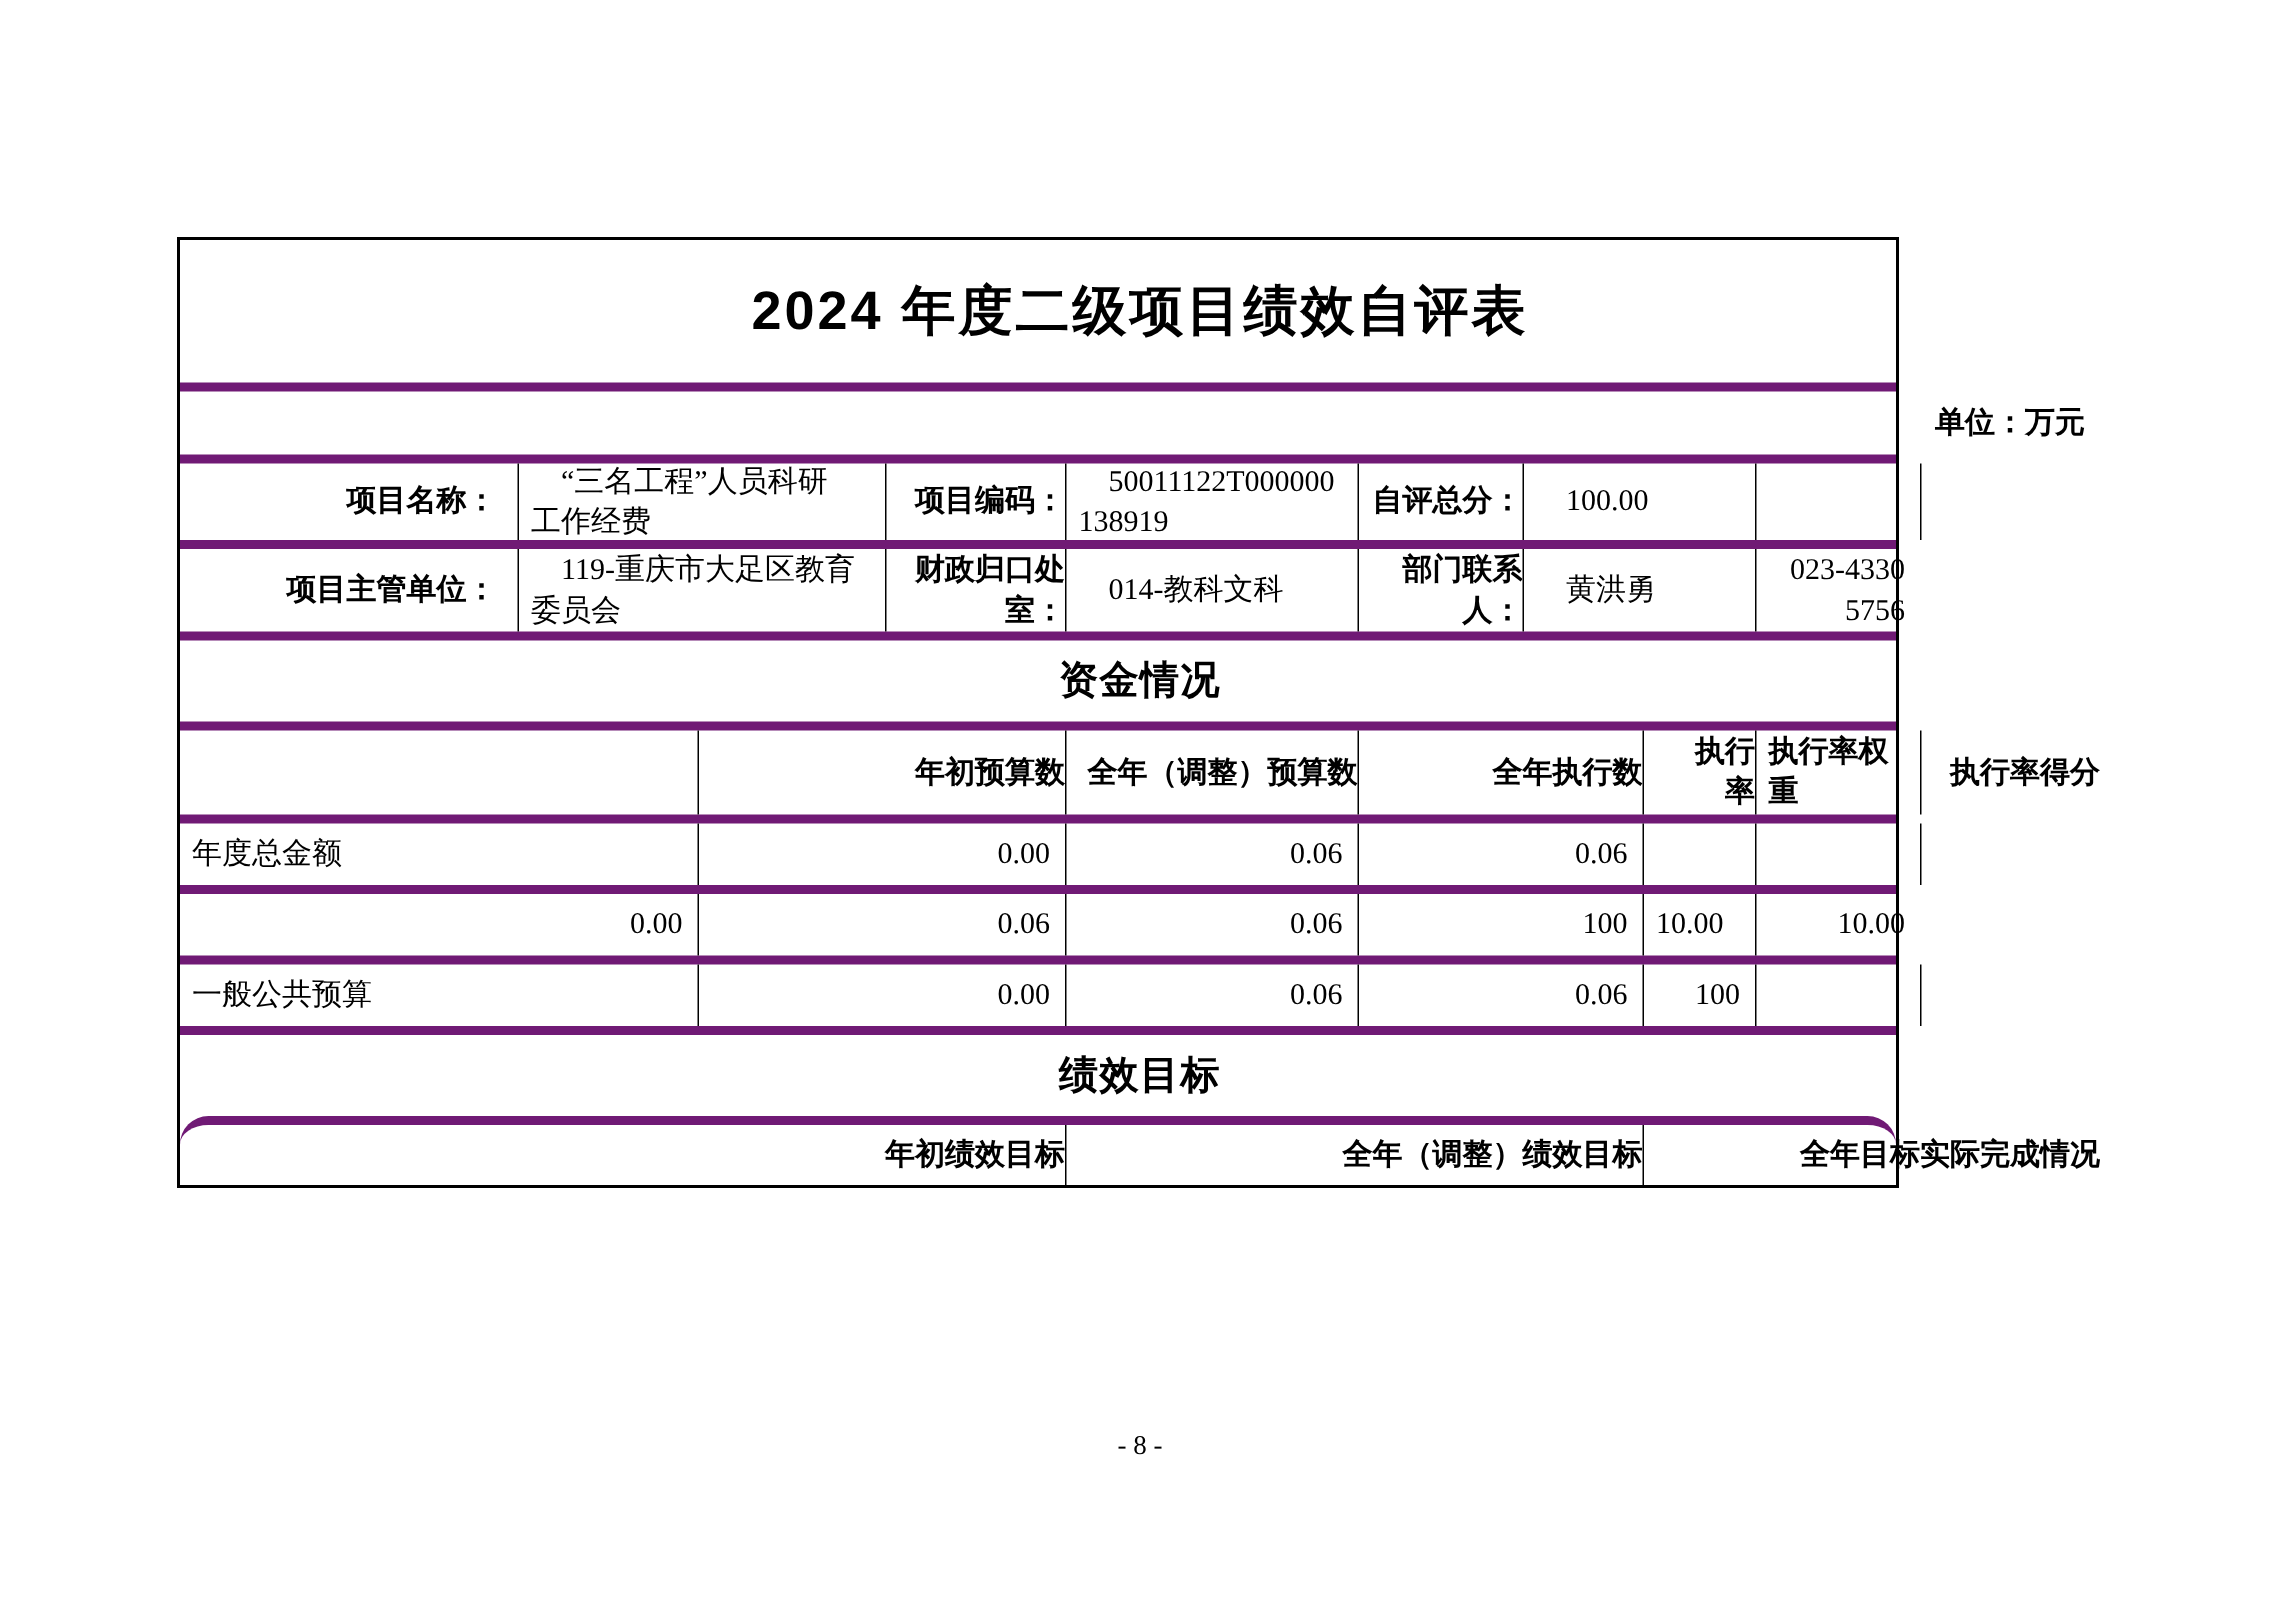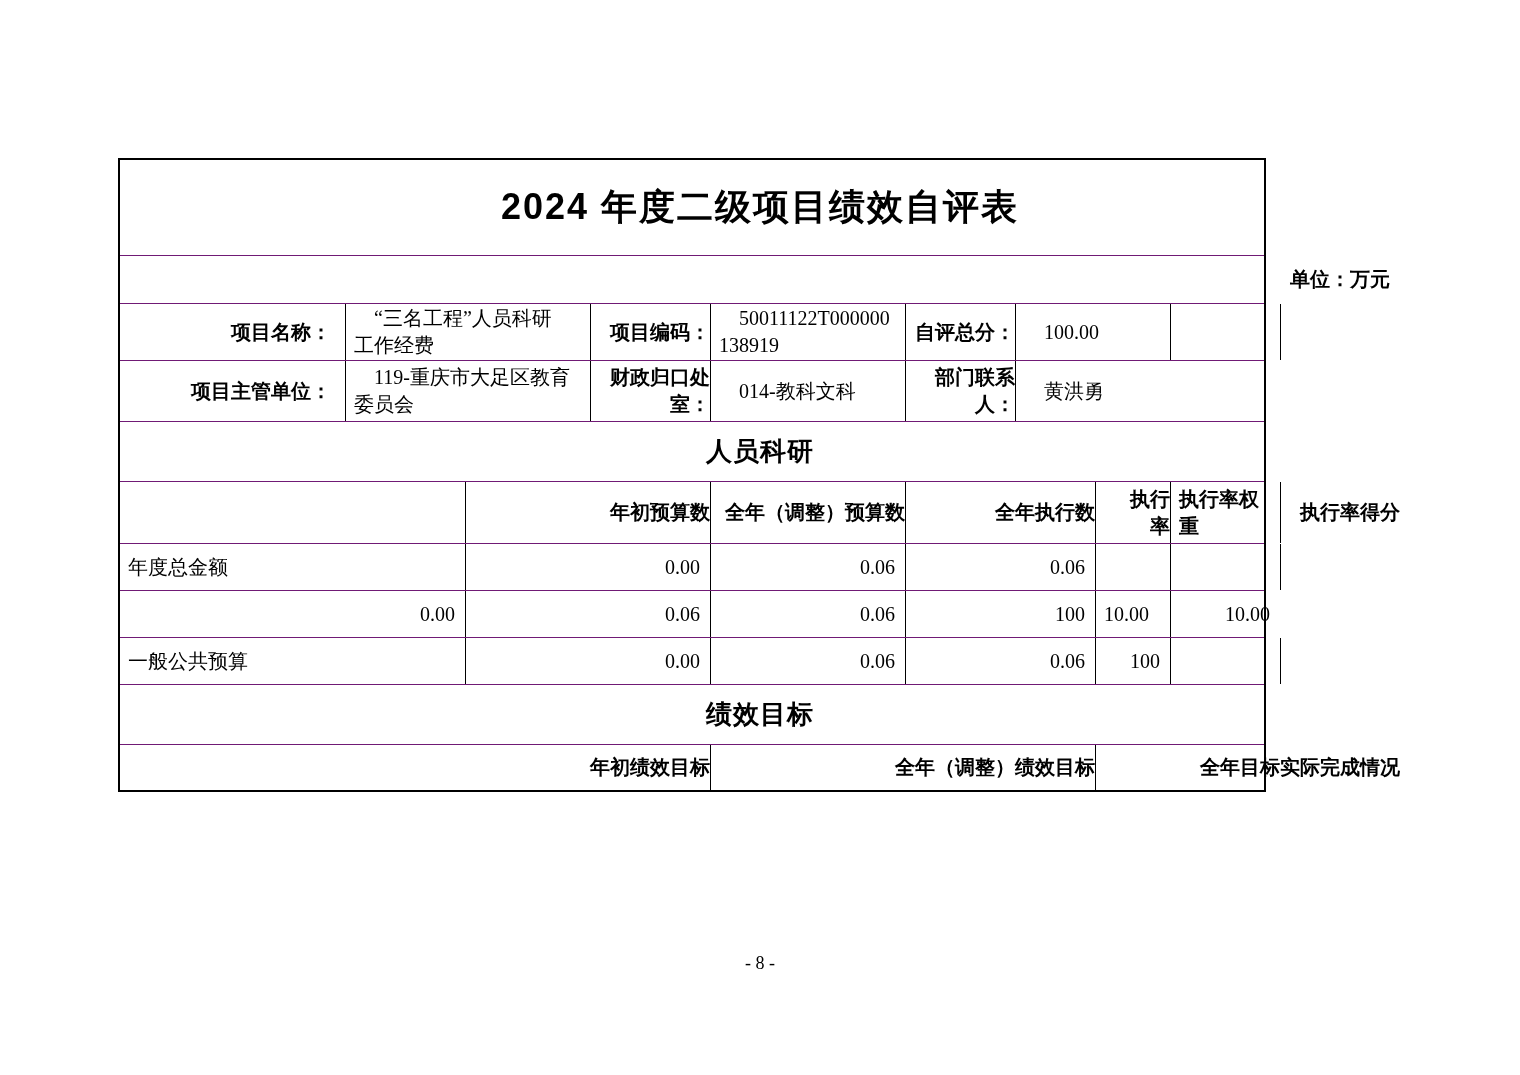--- a/index.html
+++ b/index.html
@@ -5,25 +5,25 @@
   html,body{margin:0;padding:0;}
   body{
     width:1520px;height:1075px;background:#ffffff;position:relative;
     font-family:"Liberation Serif","DejaVu Serif",serif;color:#000;
     font-size:20px;
   }
   .sheet{
     position:absolute;left:118px;top:158px;width:1148px;
     box-sizing:border-box;border:2px solid #000;background:#fff;
   }
-  .row{display:grid;box-sizing:border-box;border-top:1px solid #701a75;}
+  .row{display:grid;box-sizing:border-box;border-top:6px solid #701a75;}
   .row.first{border-top:none;}
   .cols-info{grid-template-columns:225px 245px 120px 195px 110px 155px 110px 120px;}
   .cols-fund{grid-template-columns:345px 245px 195px 190px 75px 110px 120px;}
-  .cols-perf{grid-template-columns:590px 385px 305px;}
+  .cols-perf{grid-template-columns:590px 385px 305px;border-radius:19px;}
   .cols-one{grid-template-columns:1280px;}
   .h-title{height:95px;}
   .h-unit{height:48px;}
   .h-r1{height:57px;}
   .h-r2{height:61px;}
   .h-sec{height:60px;}
   .h-fh{height:62px;}
   .h-fr{height:47px;}
   .h-ph{height:46px;}
   .c{
@@ -106,25 +106,29 @@
     <div class="c al ind pad-l">
       <span class="t">014-教科文科</span>
     </div>
     <div class="c ac pre bold">
       <span class="t">部门联系
 人：</span>
     </div>
     <div class="c al ind pad-l">
       <span class="t">黄洪勇</span>
     </div>
+    <div class="c ar pre pad-r">
+      <span class="t">023-4330
+5756</span>
+    </div>
   </div>
 
   <div class="row cols-one h-sec">
     <div class="c ac sec-cell hei">
-      <span class="t">人员科研</span>
+      <span class="t">资金情况</span>
     </div>
   </div>
 
   <div class="row cols-fund h-fh">
     <div class="c"></div>
     <div class="c ac bold">
       <span class="t">年初预算数</span>
     </div>
     <div class="c ac bold">
       <span class="t">全年（调整）预算数</span>

